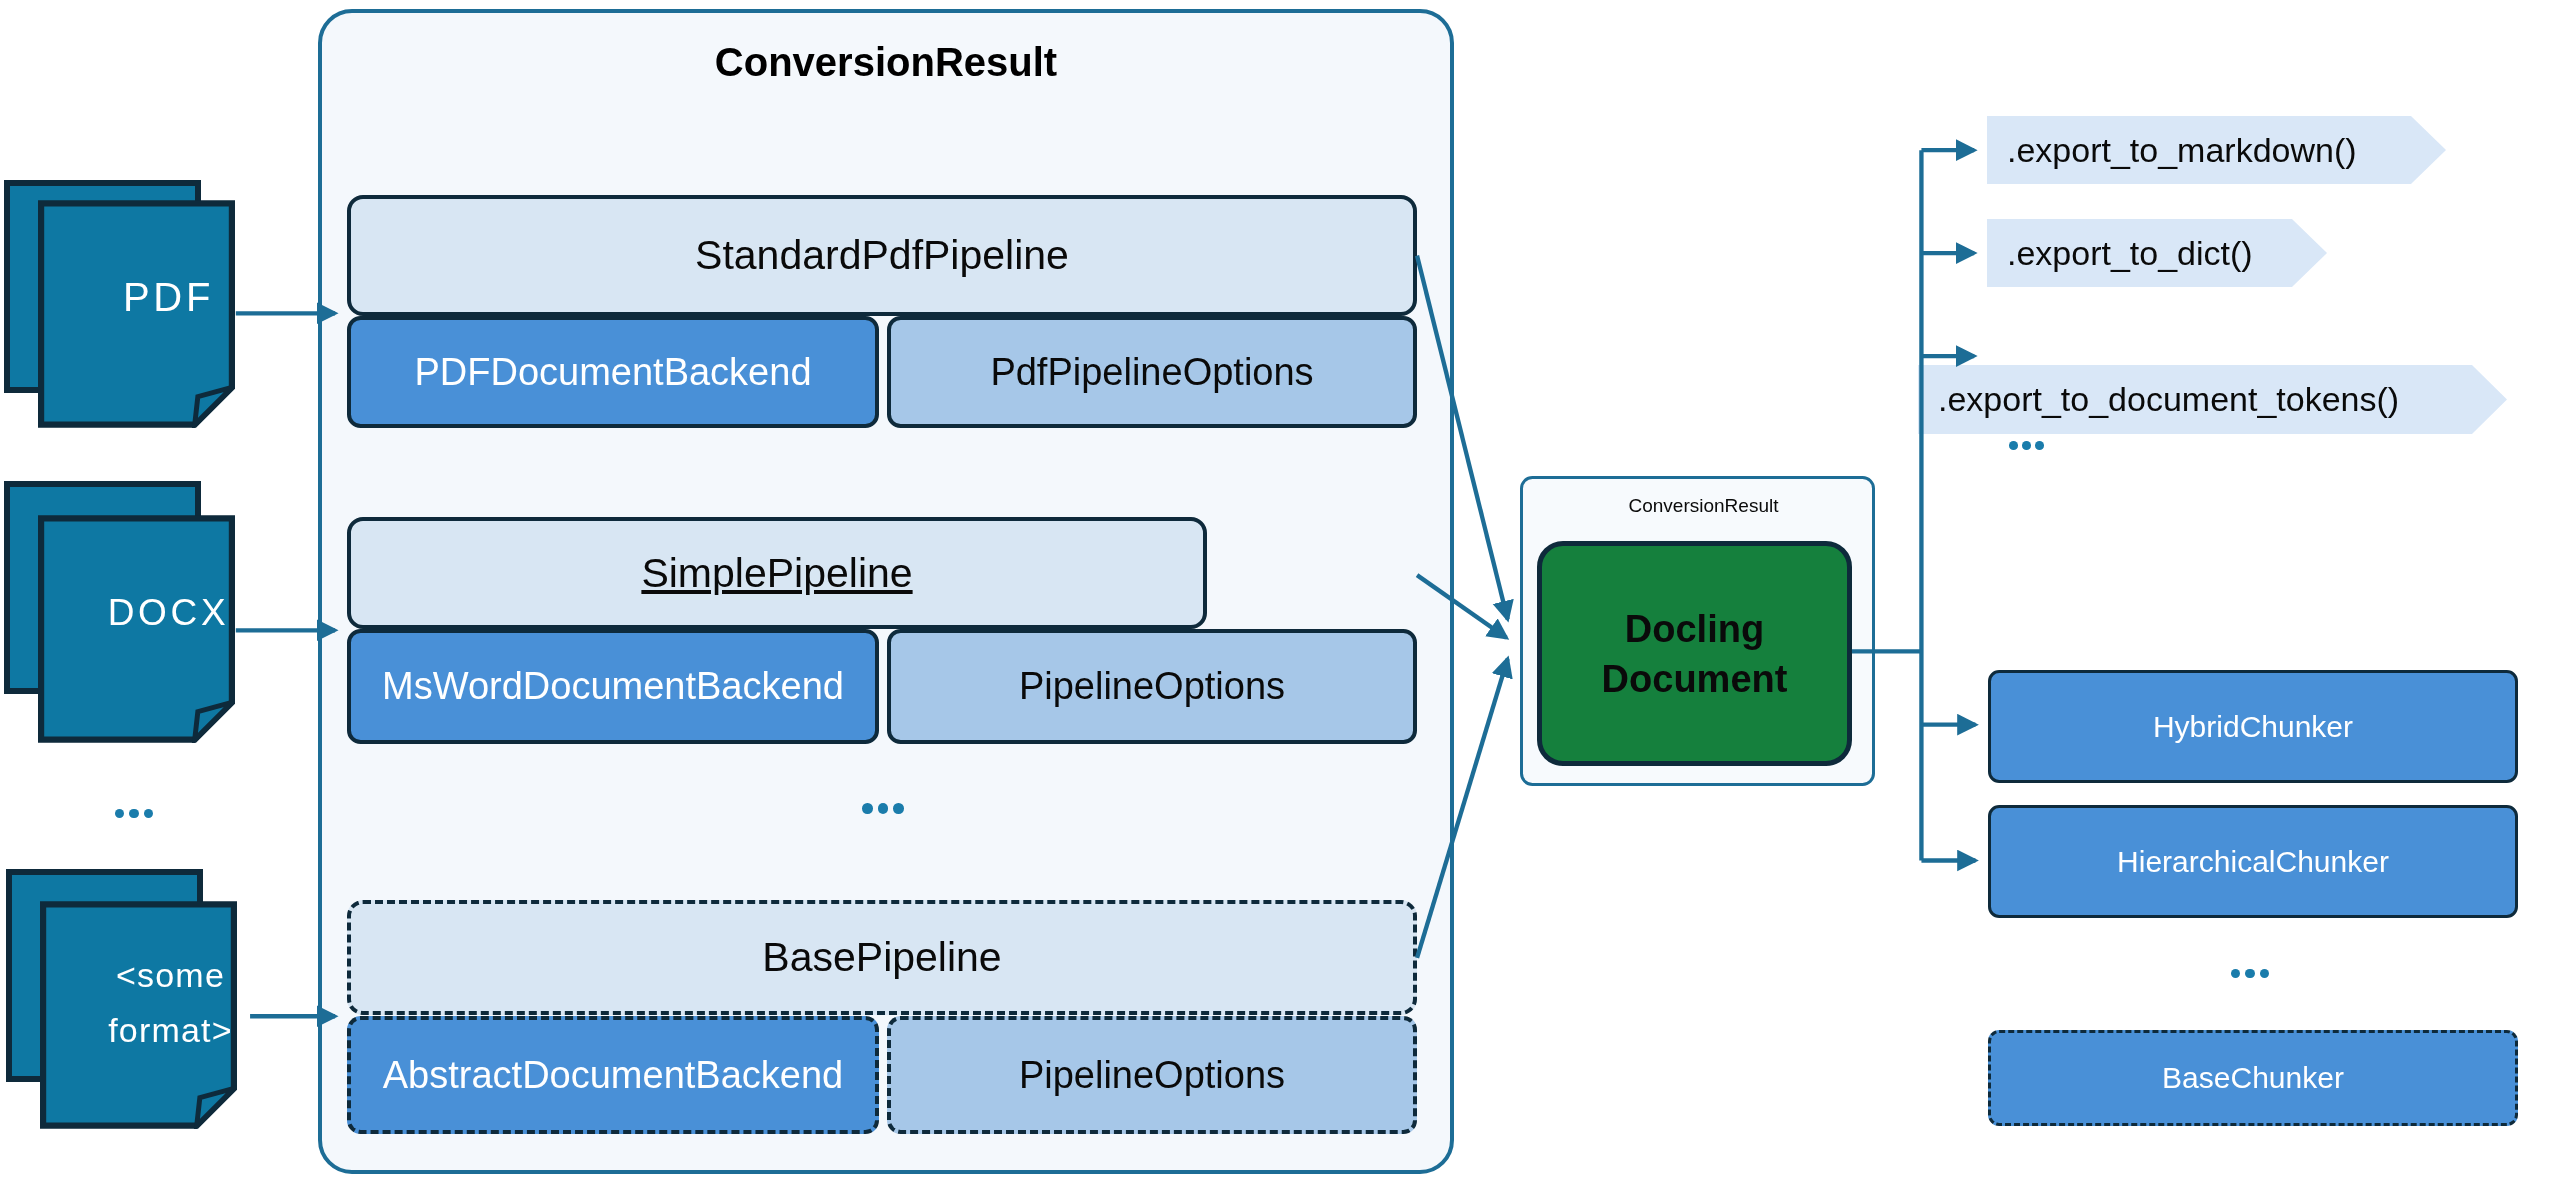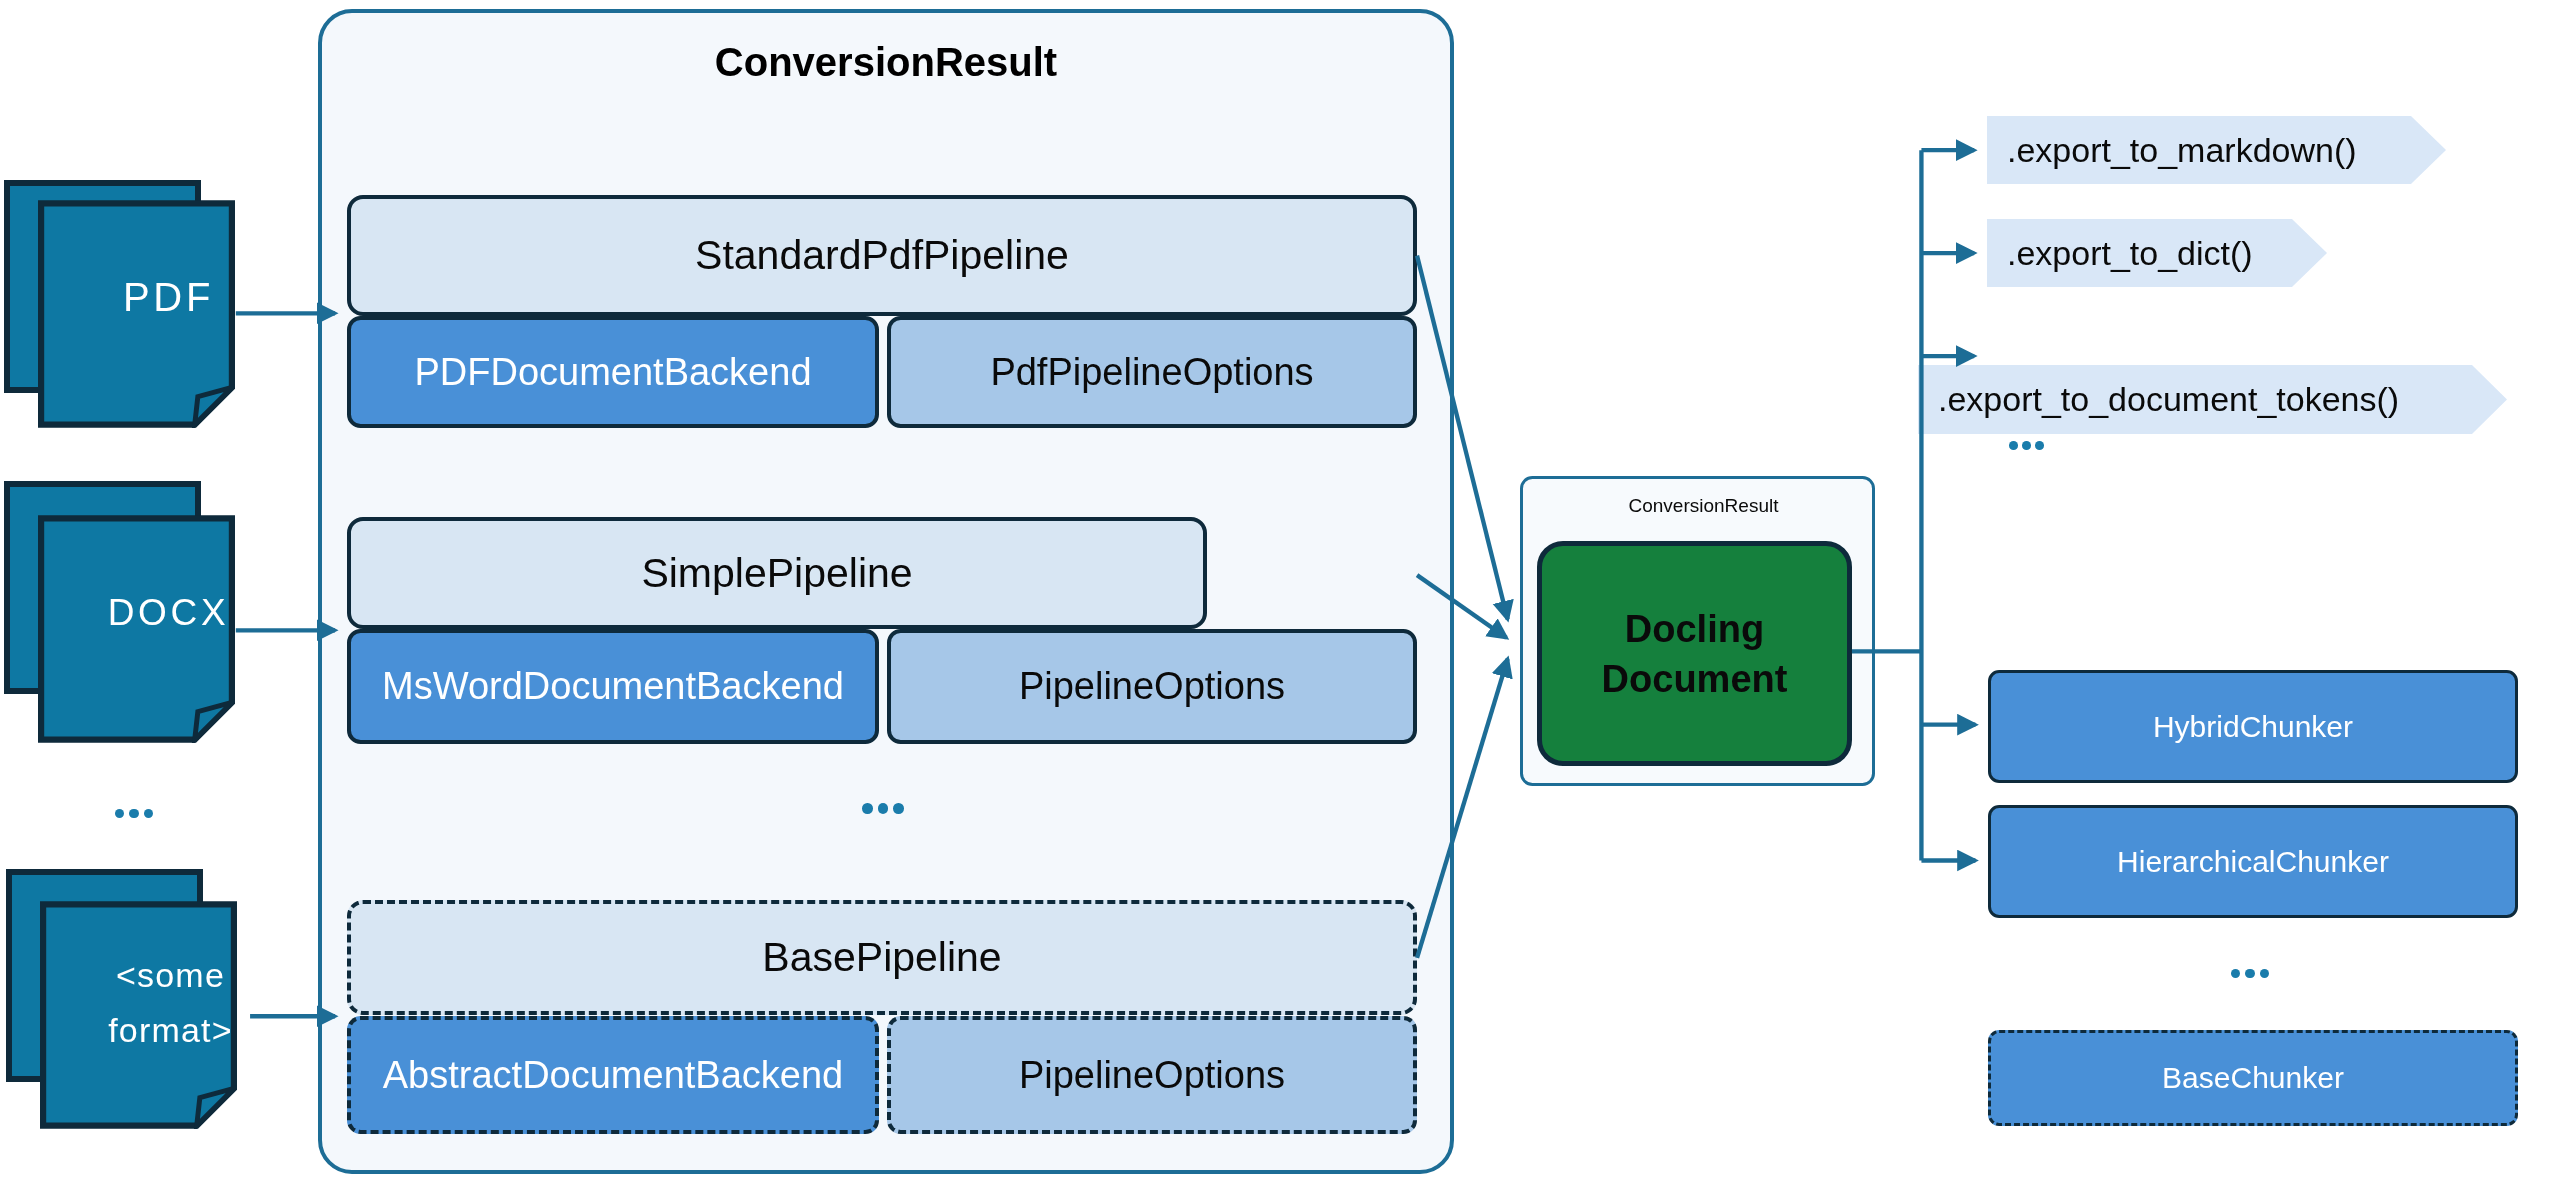--- a/index.html
+++ b/index.html
@@ -75,21 +75,21 @@
   </svg>
   <div class="abs doc-label" style="left:40px;top:948px;width:197px;font-size:34px;letter-spacing:1.2px;line-height:55px;">&lt;some format&gt;</div>
 
   <div class="abs" id="converter-box"></div>
   <div class="abs center" id="converter-title">ConversionResult</div>
 
   <div class="abs center pipe-box" style="left:347px;top:195px;width:1070px;height:121px;">StandardPdfPipeline</div>
   <div class="abs center backend-box" style="left:347px;top:316px;width:532px;height:112px;">PDFDocumentBackend</div>
   <div class="abs center options-box" style="left:887px;top:316px;width:530px;height:112px;">PdfPipelineOptions</div>
 
-  <div class="abs center pipe-box" style="left:347px;top:517px;width:860px;height:112px;">SimplePipeline</div>
+  <div class="abs center pipe-box" style="left:347px;top:517px;width:860px;height:112px;text-decoration:underline;">SimplePipeline</div>
   <div class="abs center backend-box" style="left:347px;top:629px;width:532px;height:115px;">MsWordDocumentBackend</div>
   <div class="abs center options-box" style="left:887px;top:629px;width:530px;height:115px;">PipelineOptions</div>
 
   <div class="abs dots" style="left:862px;top:803px;">
     <span class="dot" style="width:10.5px;height:10.5px;"></span>
     <span class="dot" style="width:10.5px;height:10.5px;"></span>
     <span class="dot" style="width:10.5px;height:10.5px;"></span>
   </div>
 
   <div class="abs center pipe-box dashed" style="left:347px;top:900px;width:1070px;height:115px;">BasePipeline</div>

